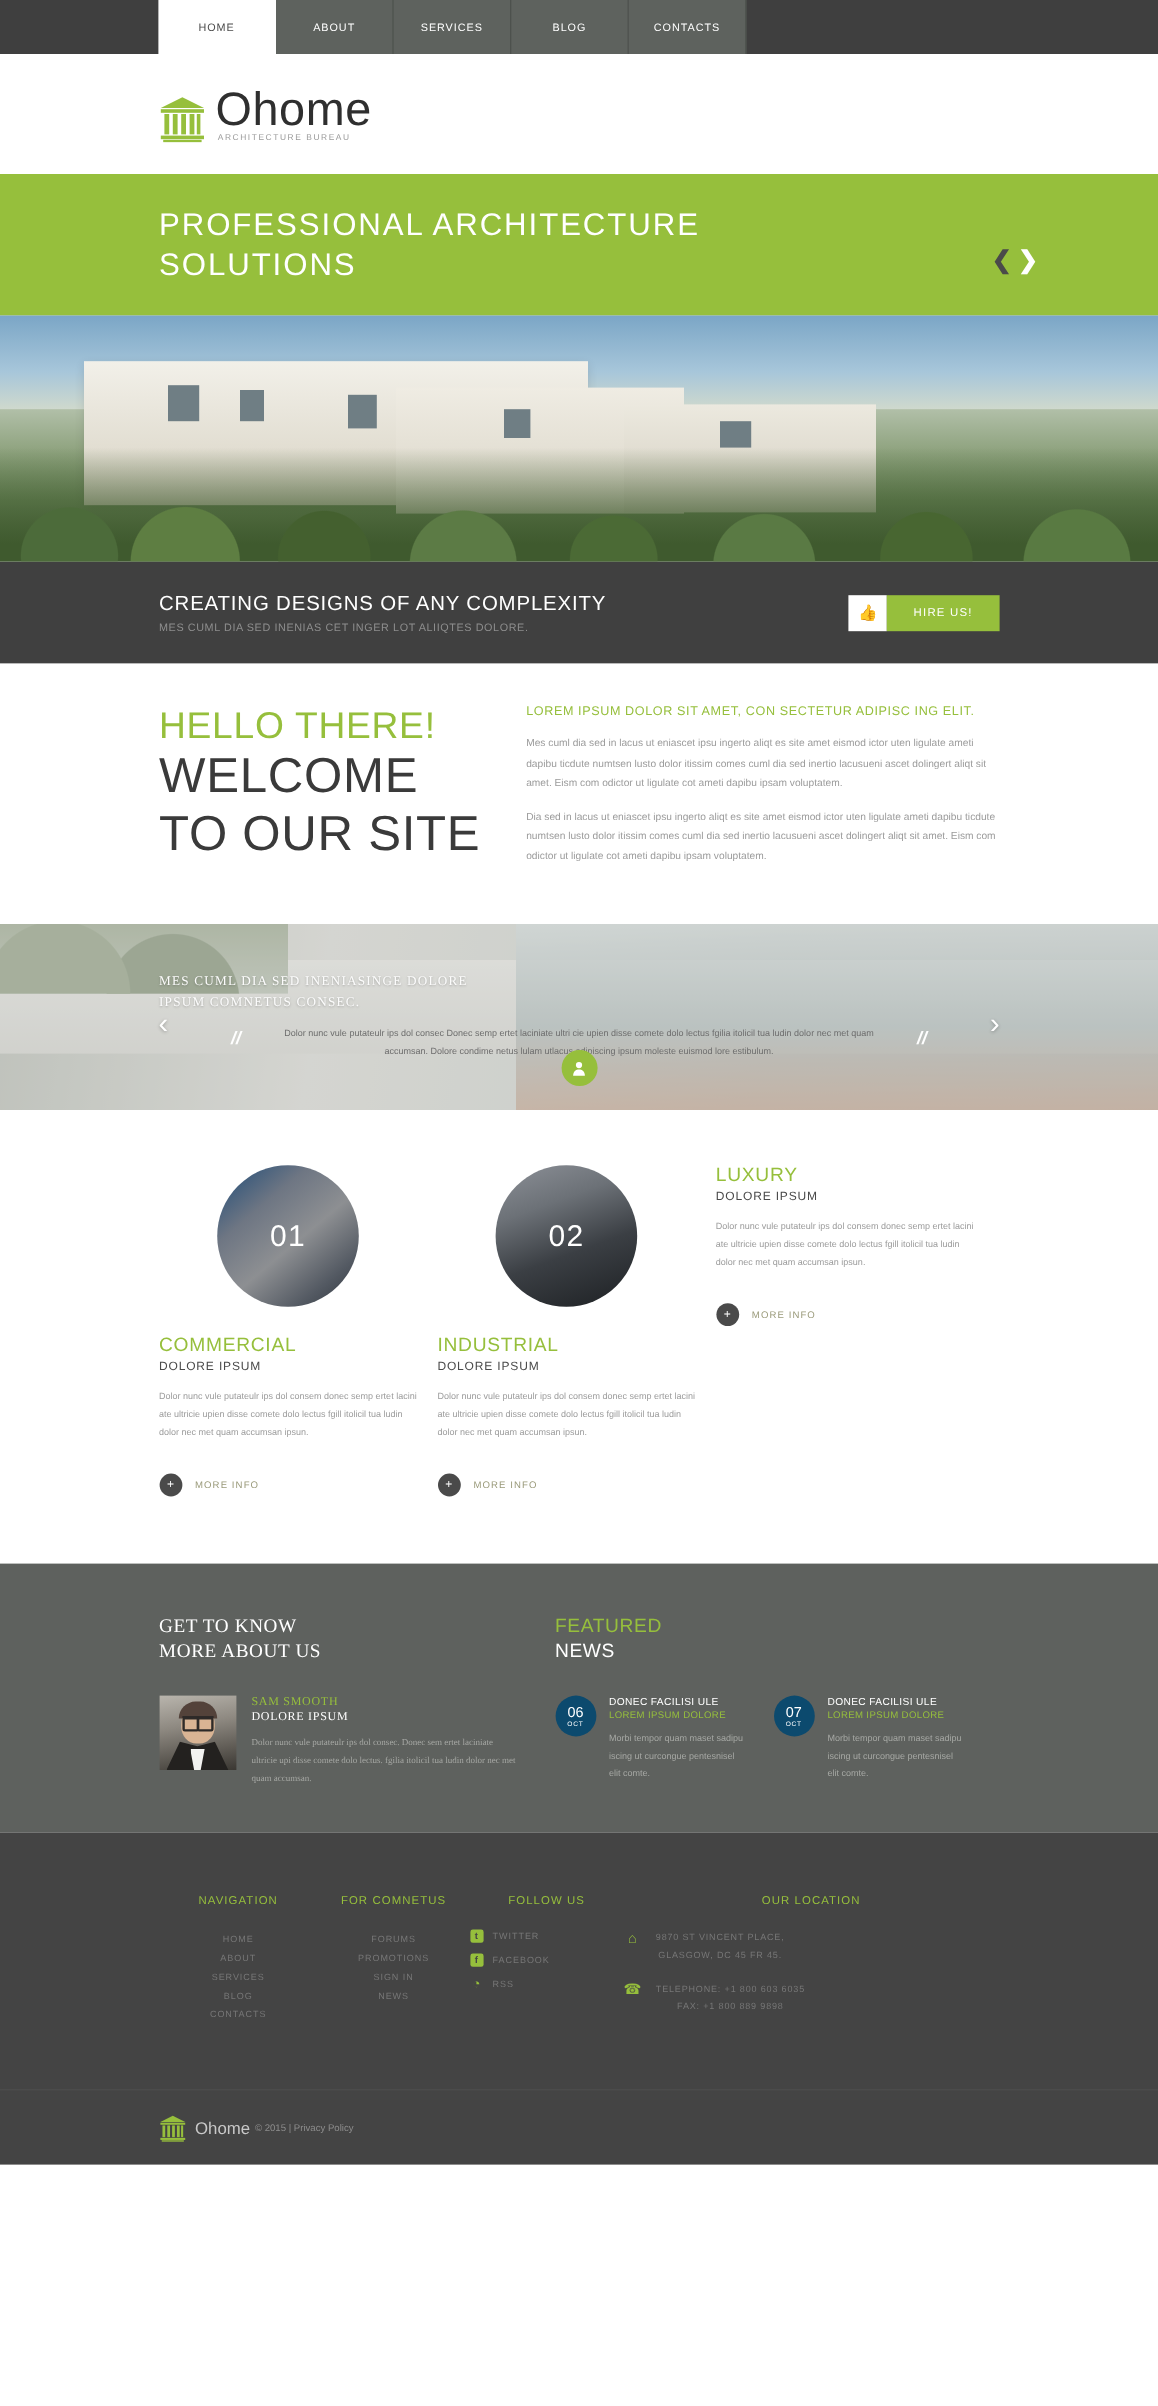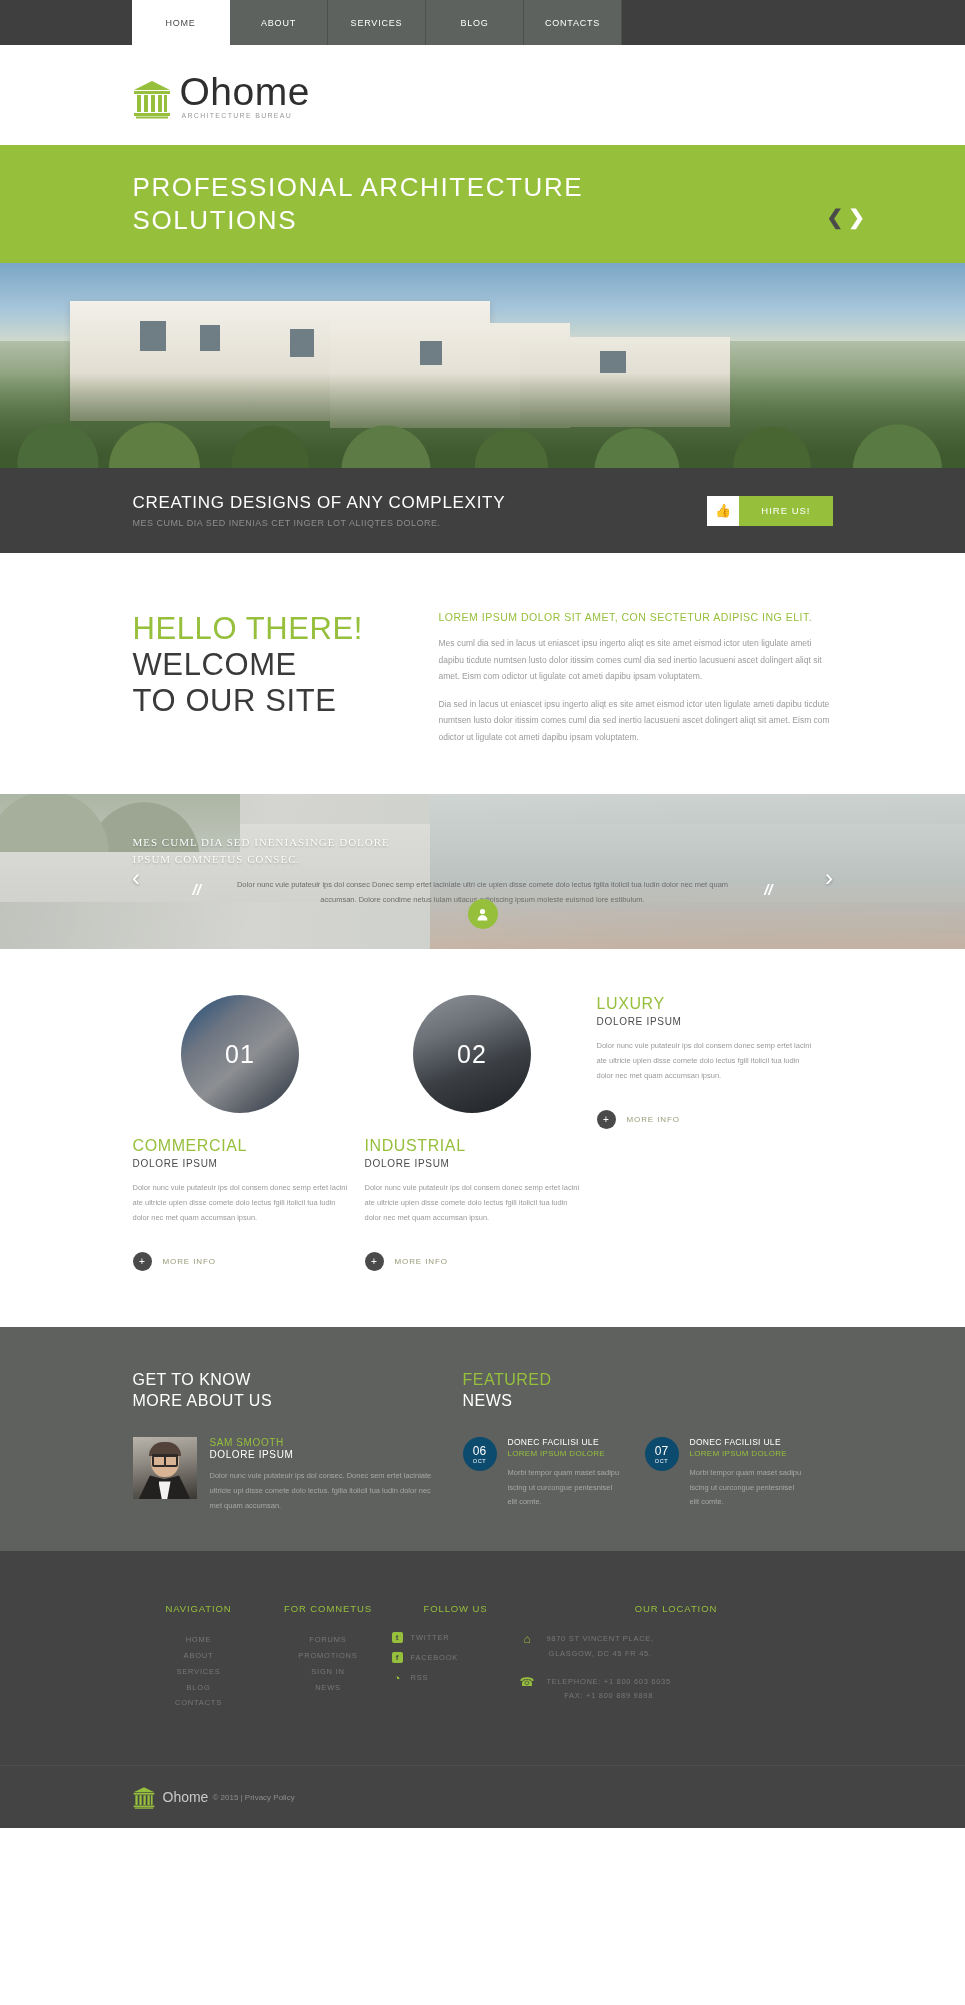--- a/index.html
+++ b/index.html
@@ -103,25 +103,25 @@
   .hire-icon {
     width:32px; background:#ffffff; display:flex; align-items:center; justify-content:center;
     font-size:13px; color:#555;
   }
   .hire-btn {
     background:#96bf3c; color:#ffffff; font-size:9.5px; letter-spacing:1px;
     padding: 0 22px; display:flex; align-items:center; cursor:pointer;
   }
 
   
-  .welcome { background:#fff; padding: 58px 0 38px; }
+  .welcome { background:#fff; padding: 34px 0 38px; }
   .welcome .wrap { display:flex; gap: 36px; }
   .w-left { width: 270px; }
   .w-h-green { color:#96bf3c; font-size:31px; font-weight:300; letter-spacing:0.6px; line-height:1.16; }
-  .w-h-dark { color:#3a3a3a; font-size:31px; font-weight:300; letter-spacing:0.6px; line-height:1.16; }
+  .w-h-dark { color:#3a3a3a; font-size:41px; font-weight:300; letter-spacing:0.6px; line-height:1.16; }
   .w-right { flex:1; }
   .w-lead { color:#96bf3c; font-size:10.5px; letter-spacing:0.5px; margin-bottom:12px; }
   .w-p { color:#9b9b9b; font-size:8.5px; line-height:1.95; margin-bottom:11px; }
 
   
   .quote { height: 155px; position: relative; overflow:hidden;
     background: linear-gradient(100deg,#9aa096 0%, #c2c3bd 28%, #b8bcb6 46%, #8e938c 66%, #767b77 100%); }
   .q-veg { position:absolute; left:0; top:0; width:240px; height:58px;
     background: radial-gradient(circle at 20% 100%, #6d7f5d 0 60px, transparent 61px),
                 radial-gradient(circle at 60% 110%, #5c6e4e 0 55px, transparent 56px),
@@ -168,21 +168,21 @@
   .svc-more { display:flex; align-items:center; gap:11px; margin-top:27px; cursor:pointer; }
   .plus {
     width:19px; height:19px; border-radius:50%; background:#4a4a4a; color:#fff;
     display:flex; align-items:center; justify-content:center; font-size:10px; line-height:1;
   }
   .more-label { color:#9a9a7a; font-size:8px; letter-spacing:0.9px; }
 
   
   .dark { background:#5e615e; padding: 42px 0 38px; }
   .dark .wrap { display:flex; gap: 30px; }
-  .about-col { width: 300px; }
+  .about-col { width: 300px; font-family: Liberation Serif, serif; }
   .d-h { font-size:16px; font-weight:300; letter-spacing:0.5px; line-height:1.32; }
   .d-h .wt { color:#ffffff; }
   .d-h .gr { color:#96bf3c; }
   .person { display:flex; gap: 13px; margin-top: 26px; }
   .person-photo { width: 64px; height: 62px; flex: 0 0 64px;
     background: linear-gradient(170deg,#b9b5ad 0%, #8d8880 40%, #3a3732 100%);
     position:relative; overflow:hidden; }
   .person-photo .face { position:absolute; left:18px; top:8px; width:28px; height:32px;
     border-radius:50% 50% 45% 45%; background:#d9b494; }
   .person-photo .hair { position:absolute; left:16px; top:5px; width:32px; height:14px;

